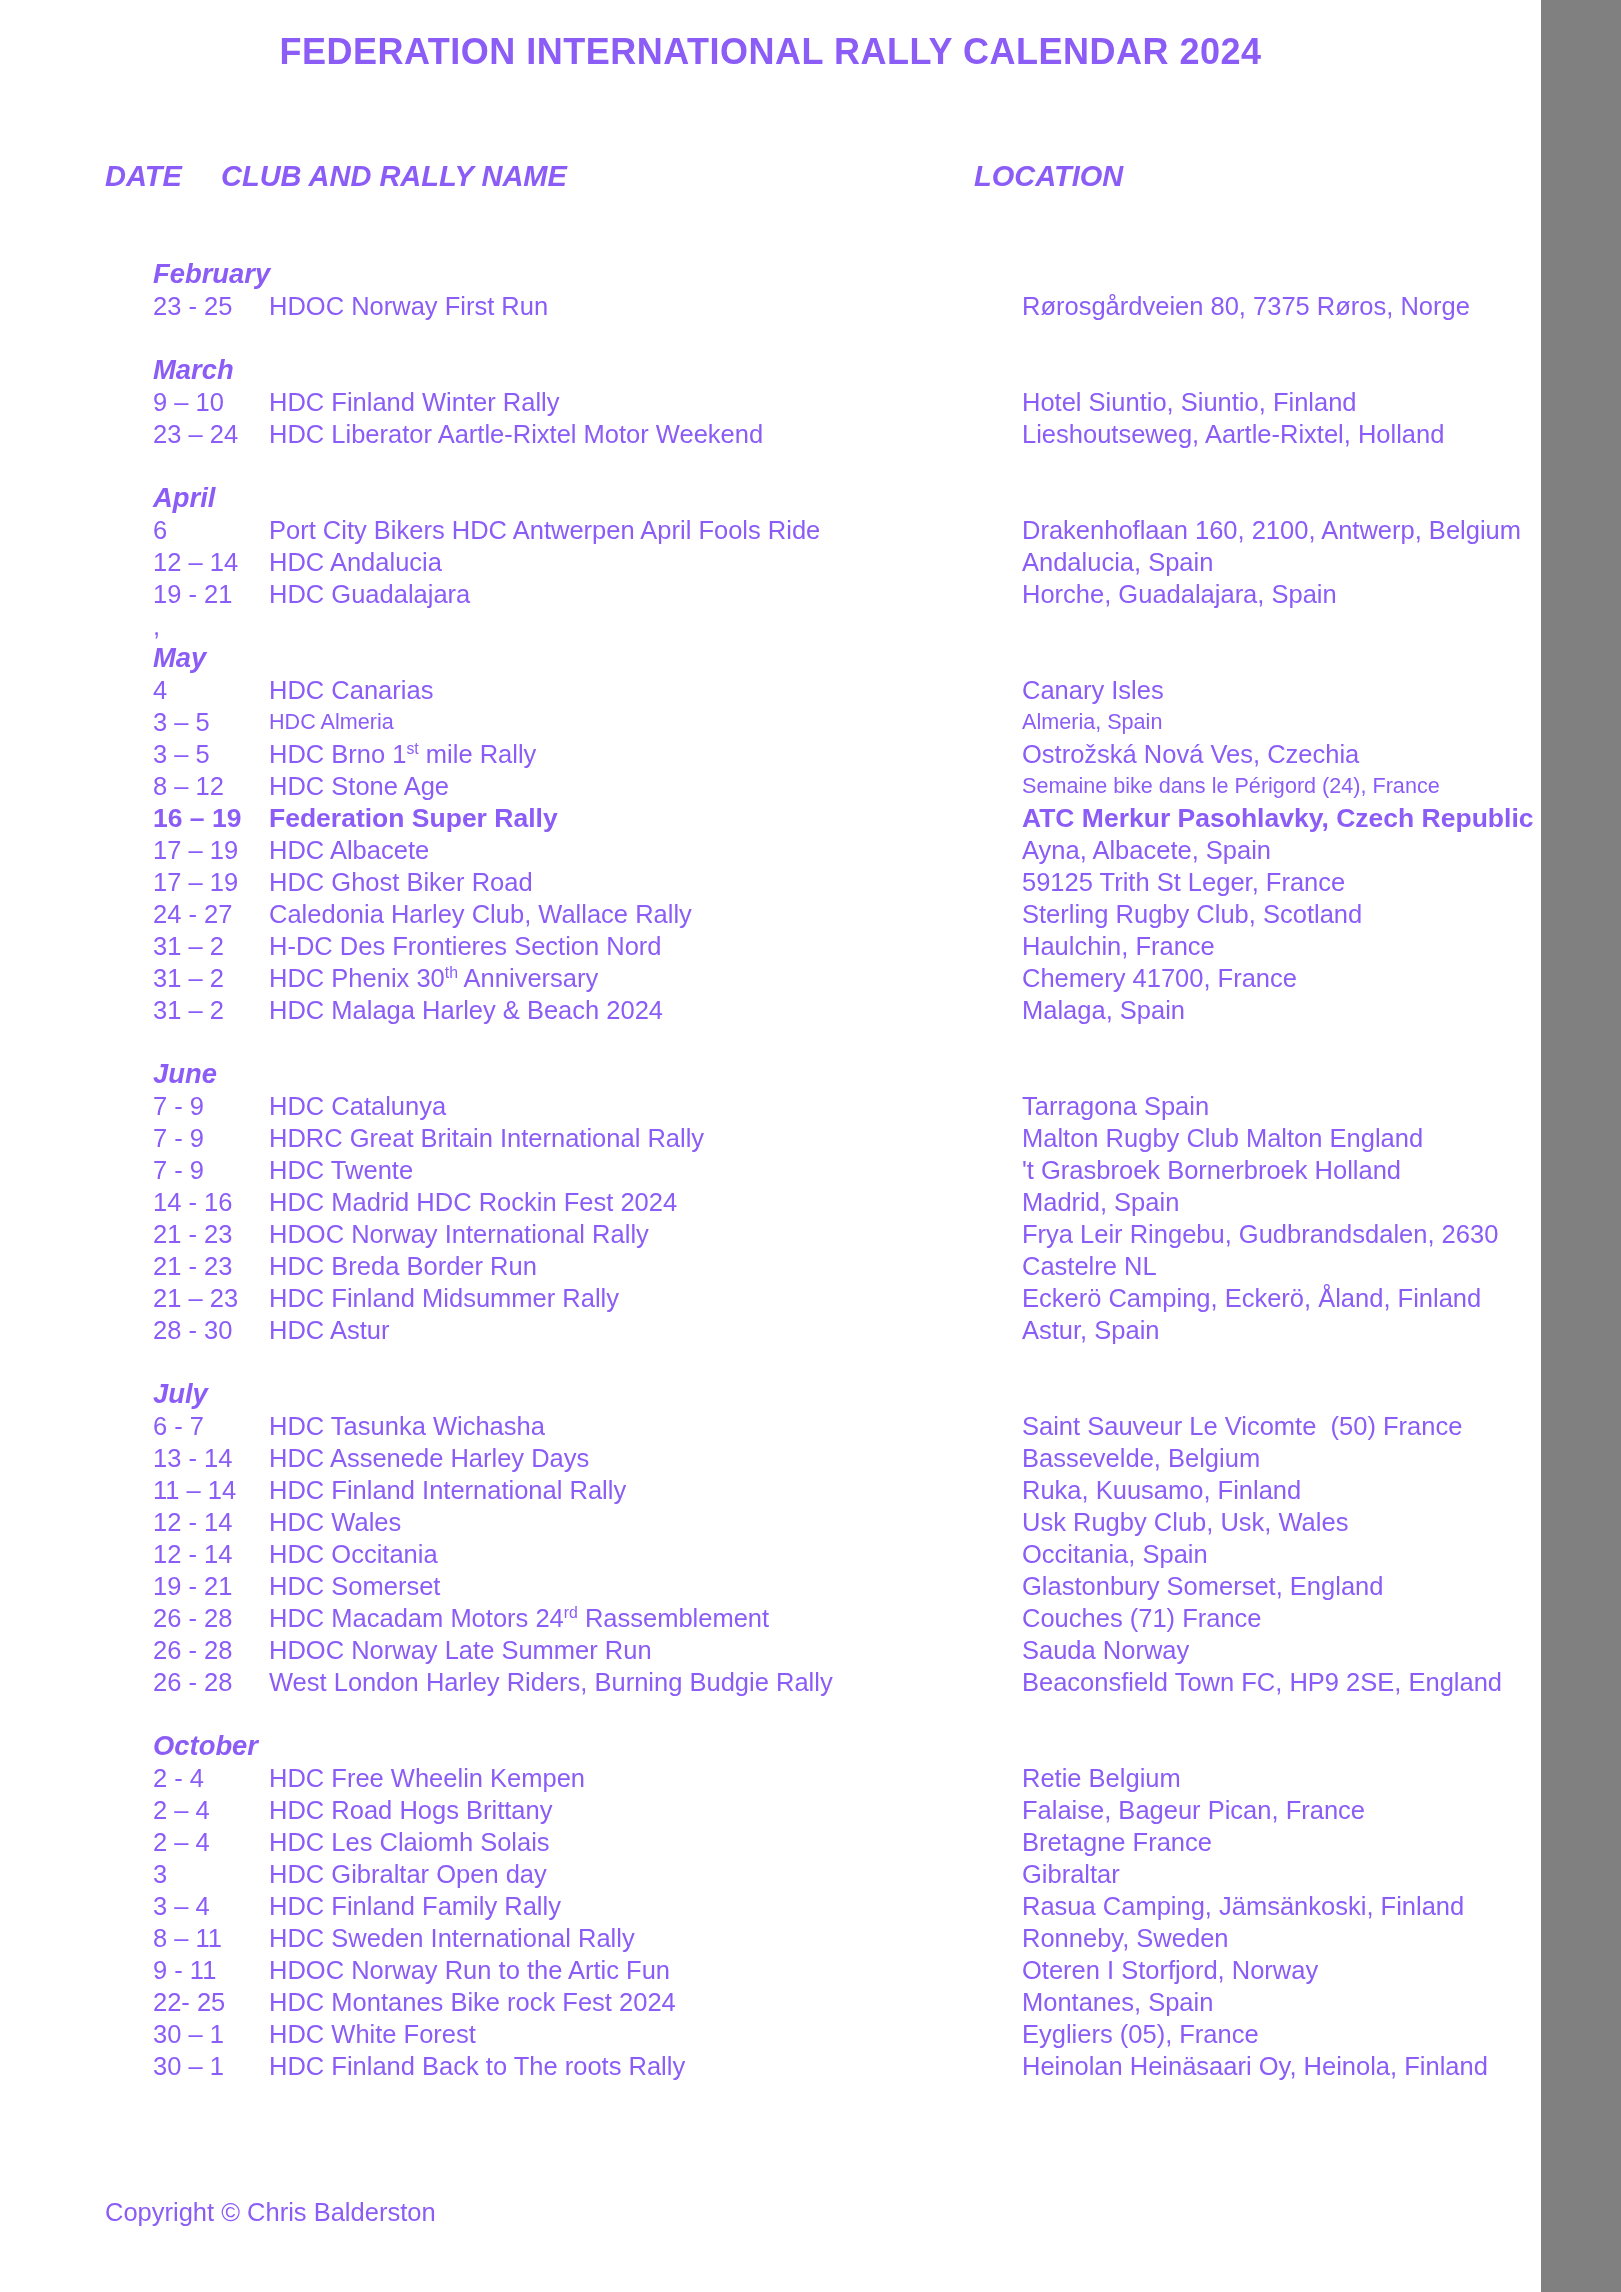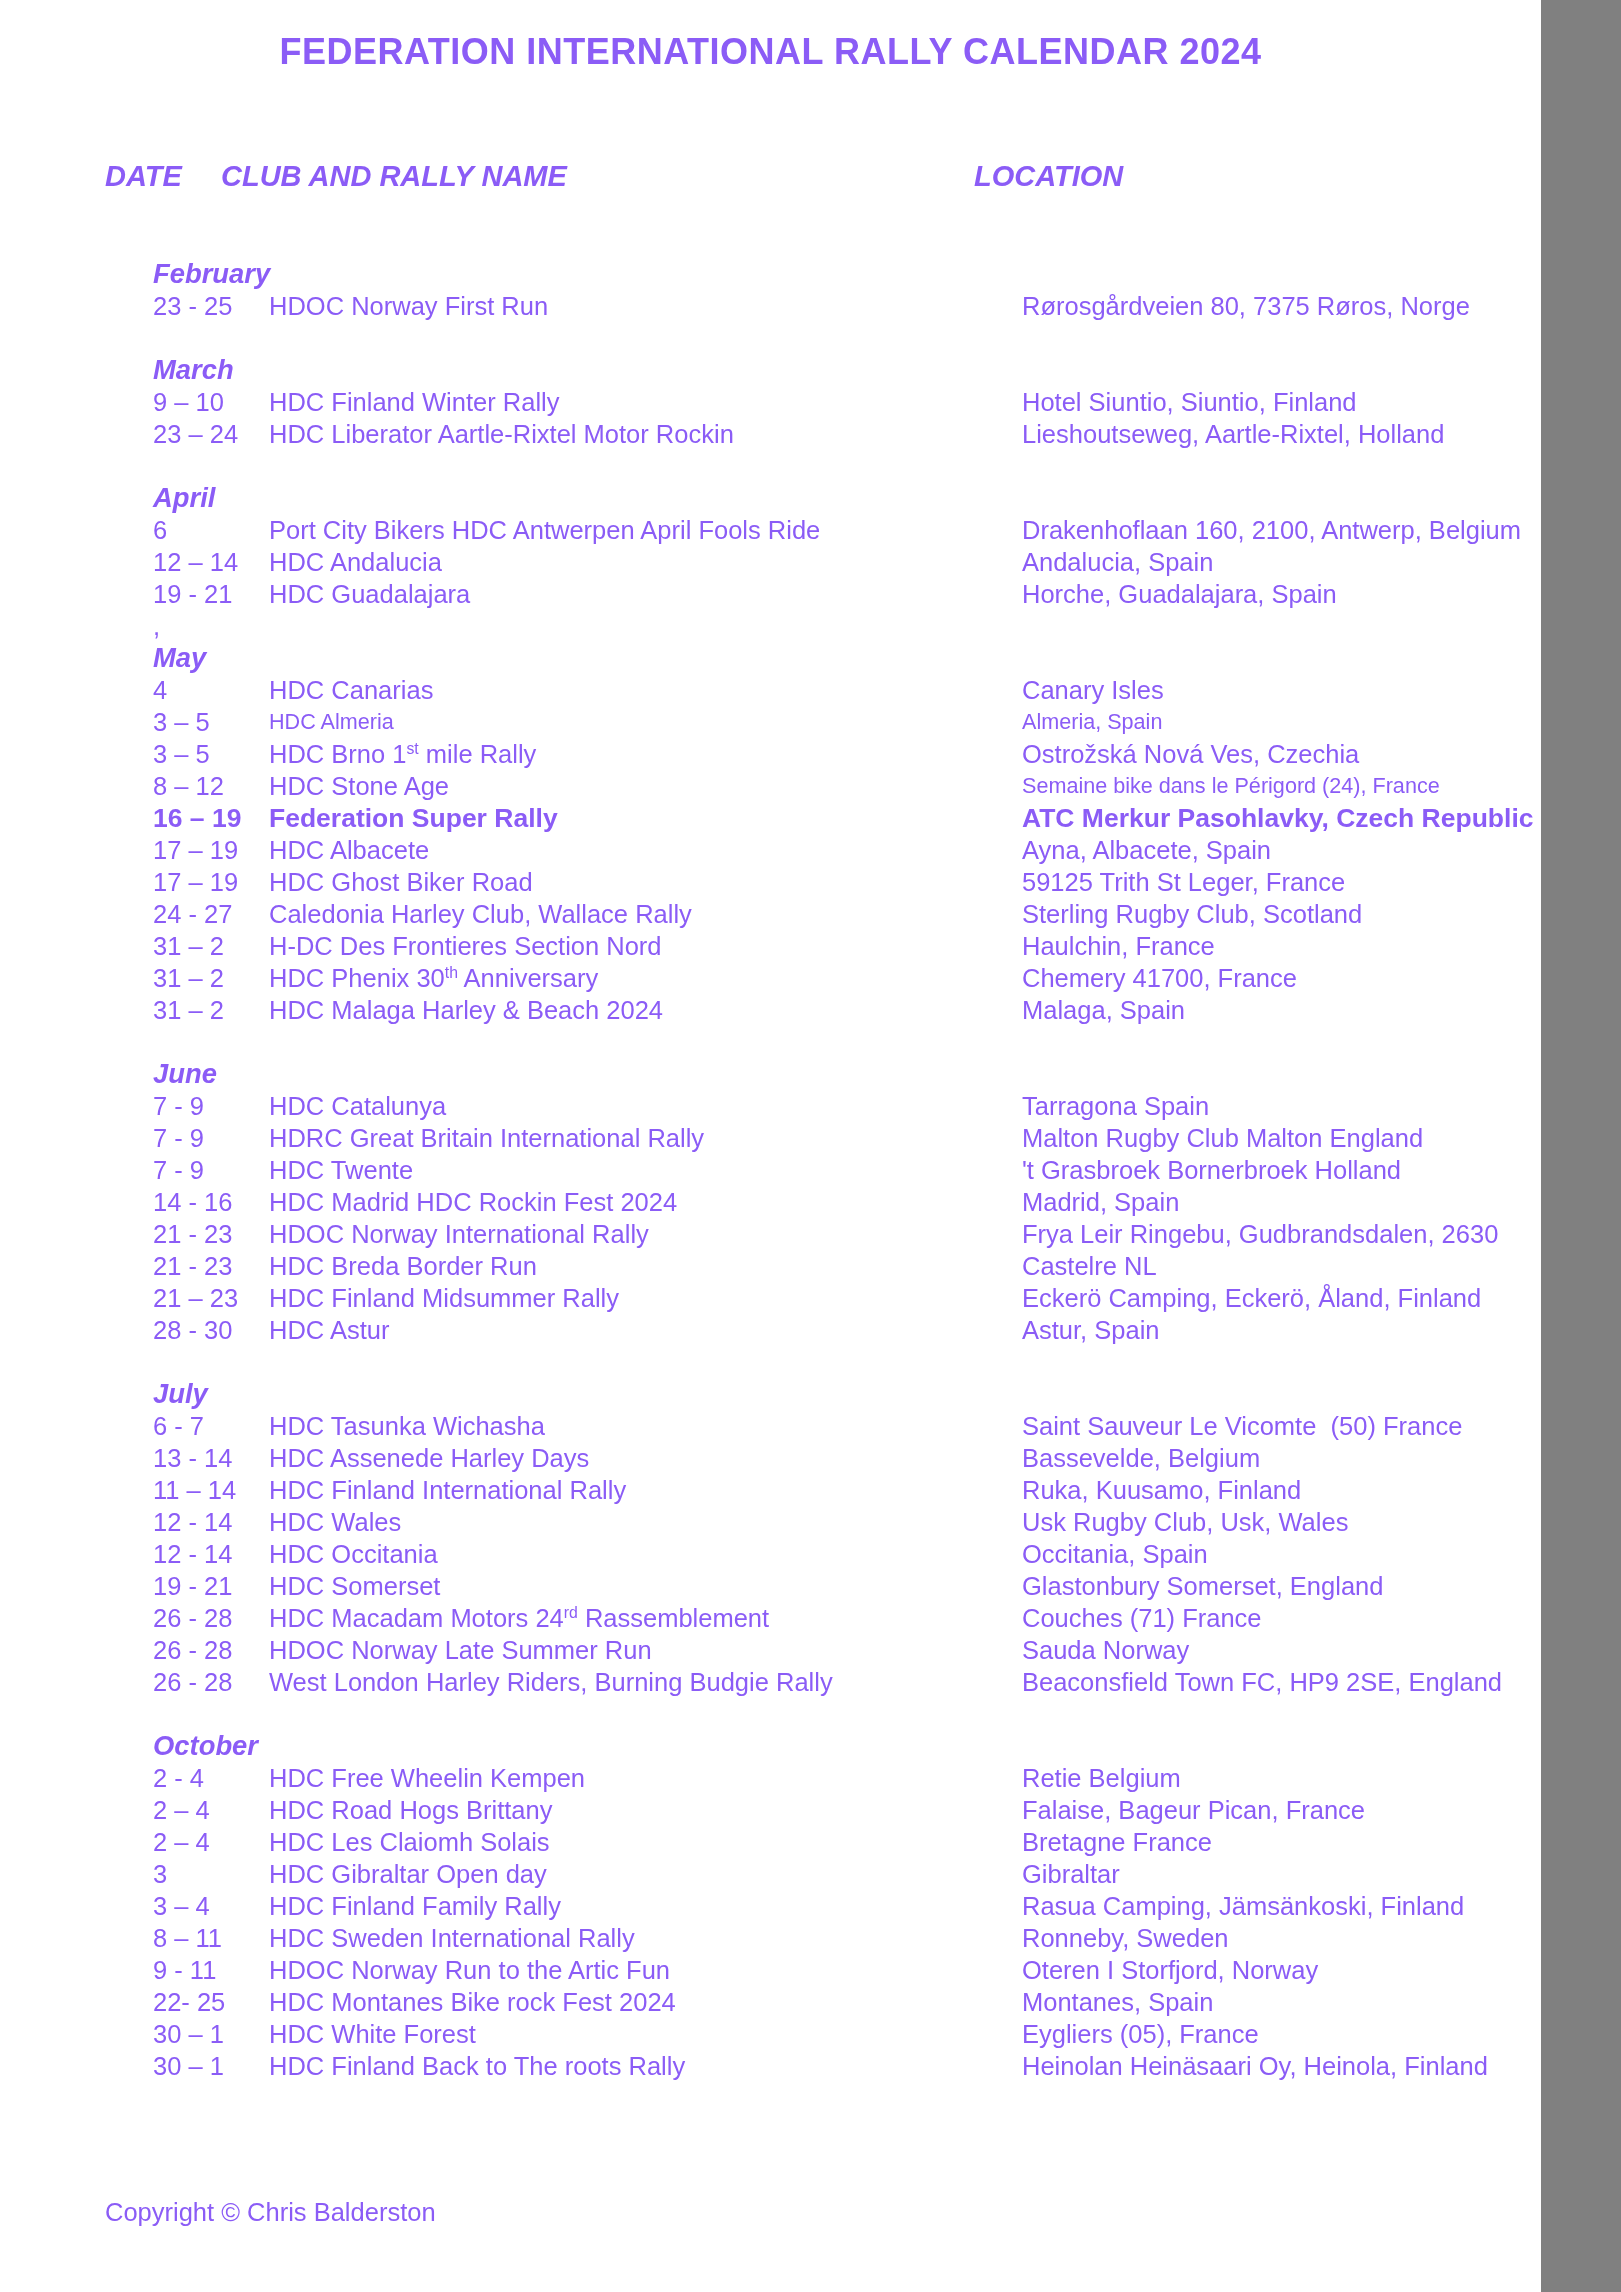--- a/index.html
+++ b/index.html
@@ -92,21 +92,21 @@
     <div class="month">March</div>
     <div>
   <div class="row">
     <div class="c-date">9 – 10</div>
     <div class="c-club">HDC Finland Winter Rally</div>
     <div class="c-loc">Hotel Siuntio, Siuntio, Finland</div>
   </div>
 
   <div class="row">
     <div class="c-date">23 – 24</div>
-    <div class="c-club">HDC Liberator Aartle-Rixtel Motor Rockin</div>
+    <div class="c-club">HDC Liberator Aartle-Rixtel Motor Weekend</div>
     <div class="c-loc">Lieshoutseweg, Aartle-Rixtel, Holland</div>
   </div>
 </div>
   </div>
 
   <div class="section">
     <div class="month">April</div>
     <div>
   <div class="row">
     <div class="c-date">6</div>

